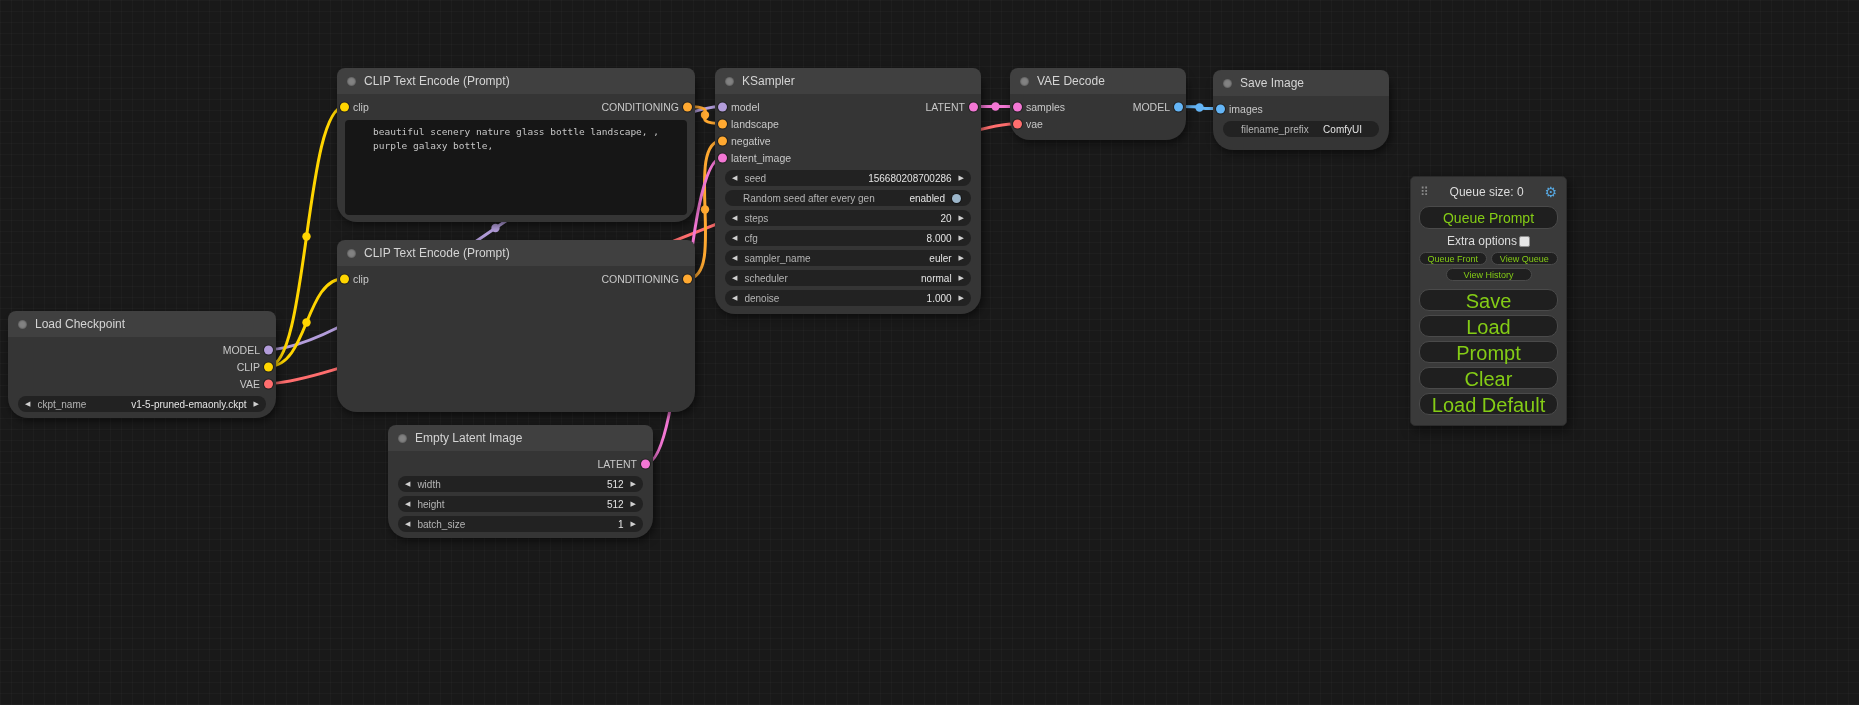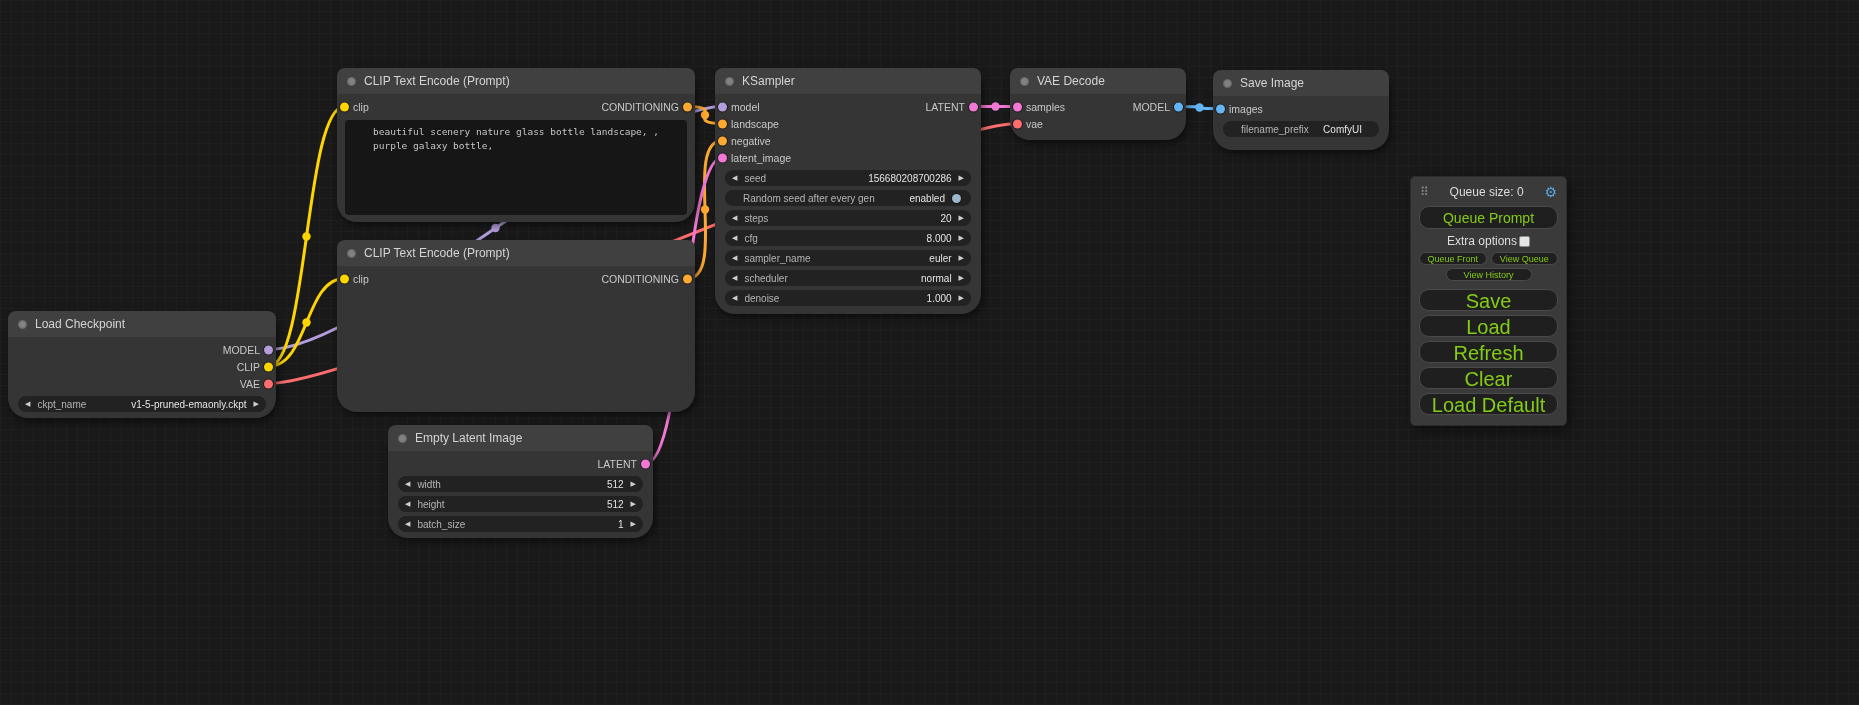--- a/index.html
+++ b/index.html
@@ -296,17 +296,17 @@
       <span>Extra options</span>
       <span class="checkbox"></span>
     </div>
     <div class="small-row">
       <button class="btn btn-small">Queue Front</button>
       <button class="btn btn-small">View Queue</button>
     </div>
     <button class="btn btn-history">View History</button>
     <button class="btn btn-large">Save</button>
     <button class="btn btn-large">Load</button>
-    <button class="btn btn-large">Refresh</button>
+    <button class="btn btn-large">Prompt</button>
     <button class="btn btn-large">Clear</button>
     <button class="btn btn-large">Load Default</button>
   </div>
 </div>
 
 </body></html>

